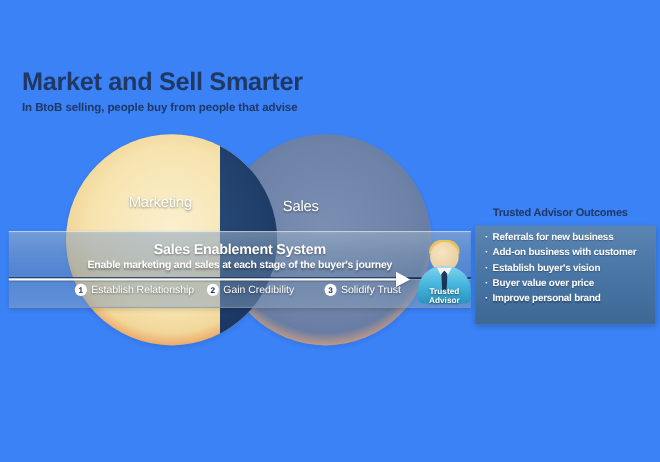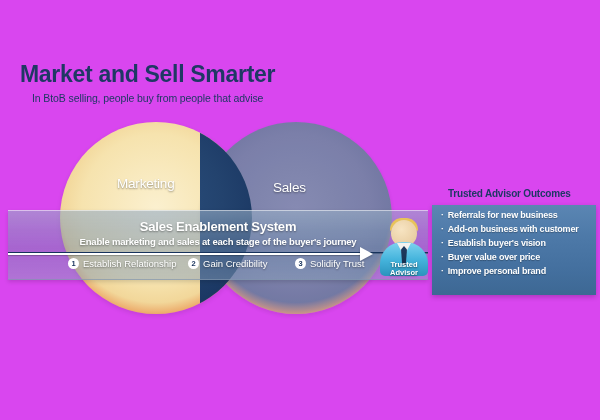--- a/index.html
+++ b/index.html
@@ -1,31 +1,31 @@
 <!DOCTYPE html>
 <html><head>
 <meta charset="utf-8">
 <style>
   html,body{margin:0;padding:0;}
   body{
     width:600px;height:420px;background:#ffffff;
     font-family:"Liberation Sans", sans-serif;
     overflow:hidden;position:relative;
   }
-  #stage{position:absolute;left:0;top:0;width:600px;height:420px;background:#d946ef;overflow:hidden;}
+  #stage{position:absolute;left:0;top:0;width:600px;height:420px;background:#3b82f6;overflow:hidden;}
 
   
   #title-block{position:absolute;left:20px;top:62px;}
   #page-title{
     font-size:23px;font-weight:bold;color:#1f3864;letter-spacing:-0.3px;
     line-height:1.1;white-space:nowrap;
   }
   #page-subtitle{
-    margin-top:5px;font-size:10.5px;font-weight:normal;color:#1f3864;
-    letter-spacing:-0.1px;white-space:nowrap;margin-left:12px;
+    margin-top:5px;font-size:10.5px;font-weight:bold;color:#1f3864;
+    letter-spacing:-0.1px;white-space:nowrap;
   }
 
   
   #venn{position:absolute;left:60px;top:122px;width:350px;height:195px;}
   .circle{position:absolute;border-radius:50%;}
   #circle-marketing{
     left:0px;top:0px;width:192px;height:192px;
     background:
       radial-gradient(circle at 50% 45%, #fbf0cf 0%, #f6e3ae 52%, #f2d79a 66%, #eba463 75%, #e8944e 88%, #e79455 100%);
     box-shadow:0 2px 5px rgba(0,0,0,0.10);
@@ -41,21 +41,21 @@
   #lens-wrap{position:absolute;left:140px;top:0px;width:52px;height:192px;overflow:hidden;}
   #lens{
     position:absolute;left:-140px;top:0px;width:192px;height:192px;border-radius:50%;
     background:radial-gradient(circle at 50% 42%, #2b4f7e 0%, #23436e 45%, #1b3864 72%, #14294c 100%);
   }
   .venn-label{
     position:absolute;color:#ffffff;font-weight:normal;font-size:13.5px;
     text-shadow:0 1px 2px rgba(0,0,0,0.45);letter-spacing:-0.2px;
   }
   #label-marketing{left:57px;top:54px;}
-  #label-sales{left:197px;top:58px;margin-left:16px;}
+  #label-sales{left:197px;top:58px;}
 
   
   #banner{
     position:absolute;left:8px;top:210px;width:420px;height:68px;
     background:linear-gradient(180deg,
       rgba(150,172,196,0.62) 0%,
       rgba(126,152,182,0.52) 28%,
       rgba(108,136,170,0.46) 55%,
       rgba(136,160,188,0.50) 100%);
     border-top:1px solid rgba(255,255,255,0.55);

